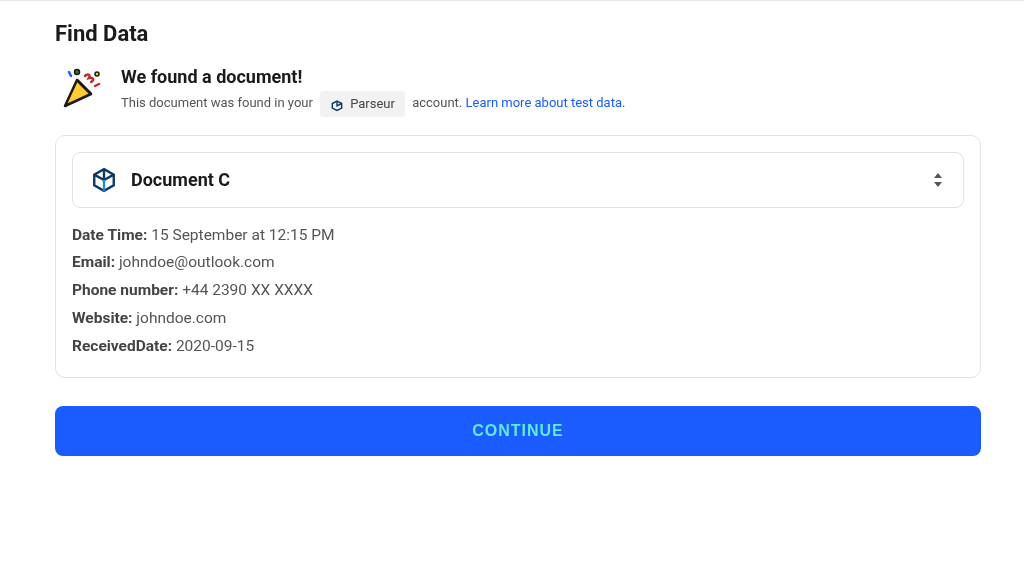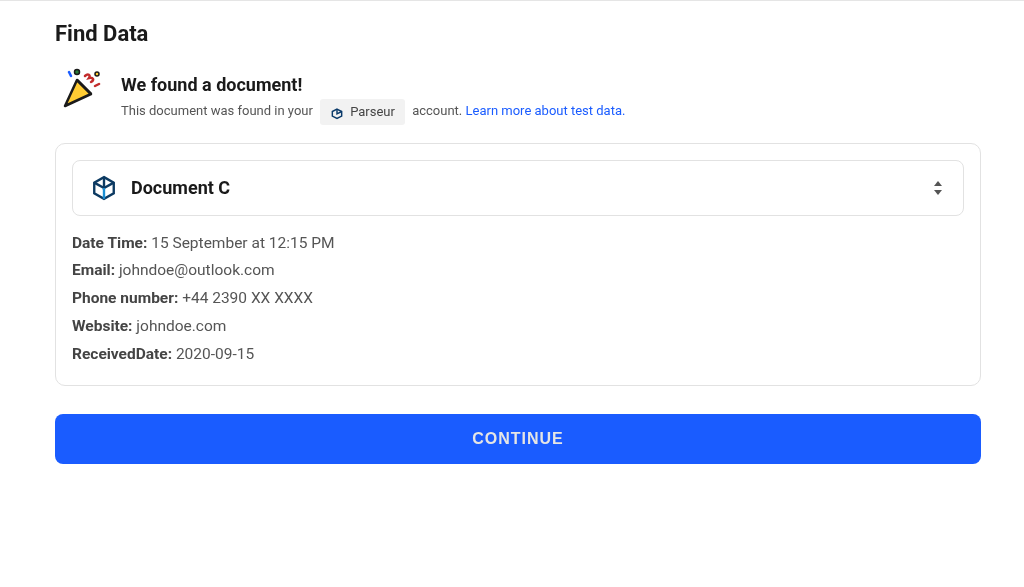--- a/index.html
+++ b/index.html
@@ -27,21 +27,20 @@
       gap: 18px;
       margin-bottom: 18px;
     }
     .celebrate-icon {
       width: 48px;
       height: 48px;
       flex-shrink: 0;
     }
     .found-text {
       flex: 1;
-      margin-top: 8px;
     }
     .found-title {
       font-size: 18px;
       font-weight: 700;
       color: #1a1a1a;
       margin-bottom: 4px;
     }
     .found-sub {
       font-size: 13px;
       color: #555;
@@ -122,21 +121,21 @@
     }
     .data-list .label {
       font-weight: 700;
       color: #444;
     }
 
     .continue-btn {
       display: block;
       width: 100%;
       background: #1a5cff;
-      color: #e5e5e5;
+      color: #5eead4;
       border: none;
       border-radius: 8px;
       padding: 16px 0;
       font-size: 16px;
       font-weight: 700;
       letter-spacing: 1px;
       cursor: pointer;
       text-align: center;
     }
   </style>

